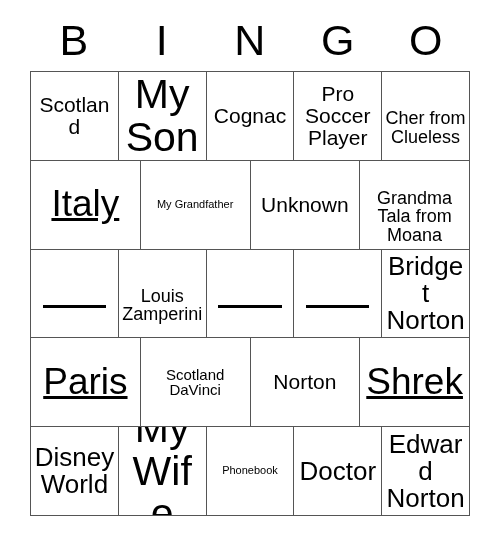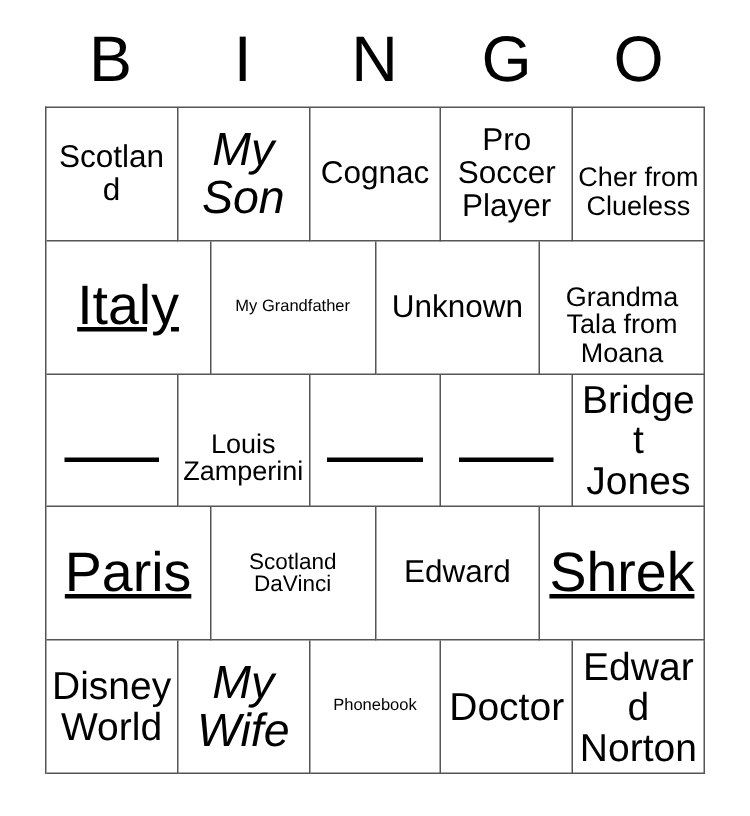--- a/index.html
+++ b/index.html
@@ -77,21 +77,21 @@
   .cell-text {
     display: block;
     width: 100%;
     line-height: 1.04;
     word-wrap: break-word;
     font-weight: 400;
   }
 
   
   .fs-xxl  { font-size: 37px; text-decoration: underline; }
-  .fs-xl   { font-size: 31px; font-style: italic; }
+  .fs-xl   { font-size: 41px; }
   .fs-lg   { font-size: 26px; }
   .fs-md   { font-size: 21px; }
   .fs-sm   { font-size: 18px; margin-top: 24px; }
   .fs-xs   { font-size: 15px; }
   .fs-xxs  { font-size: 11px; }
   .fs-tiny { font-size: 9.5px; }
 
   
   .blank-rule {
     display: block;
@@ -167,32 +167,32 @@
           <span class="cell-inner">
             <span class="blank-rule"></span>
           </span>
         </div>
         <div class="cell blank">
           <span class="cell-inner">
             <span class="blank-rule"></span>
           </span>
         </div>
         <div class="cell">
-          <span class="cell-text fs-lg">Bridget Jones</span>
+          <span class="cell-text fs-lg">Bridget Norton</span>
         </div>
       </div>
       <div class="grid-row">
         <div class="cell">
           <span class="cell-text fs-xxl">Paris</span>
         </div>
         <div class="cell">
           <span class="cell-text fs-xs">Scotland DaVinci</span>
         </div>
         <div class="cell">
-          <span class="cell-text fs-md">Edward</span>
+          <span class="cell-text fs-md">Norton</span>
         </div>
         <div class="cell">
           <span class="cell-text fs-xxl">Shrek</span>
         </div>
       </div>
       <div class="grid-row">
         <div class="cell">
           <span class="cell-text fs-lg">Disney World</span>
         </div>
         <div class="cell">

